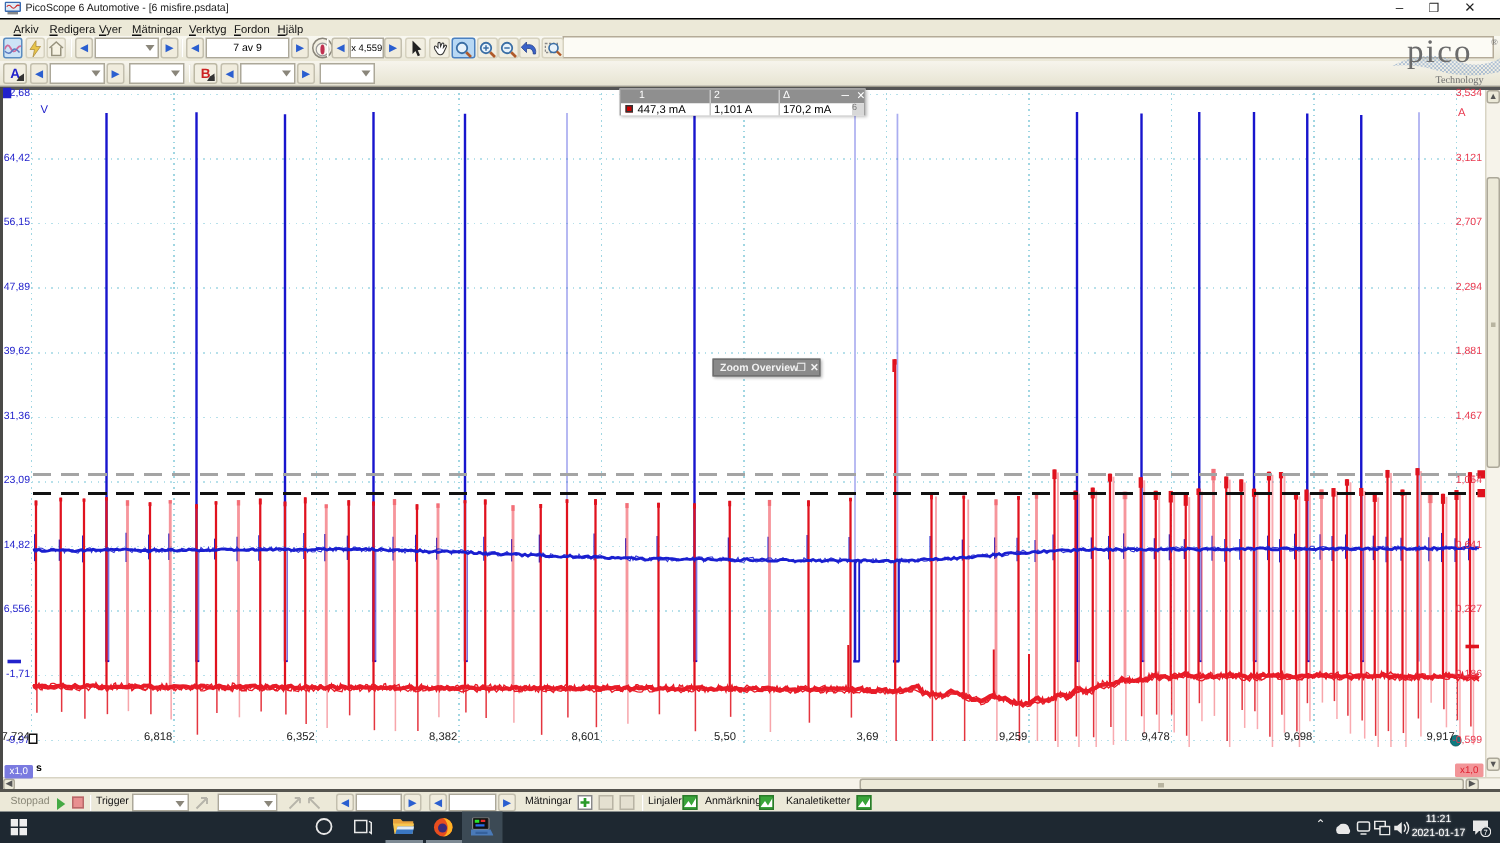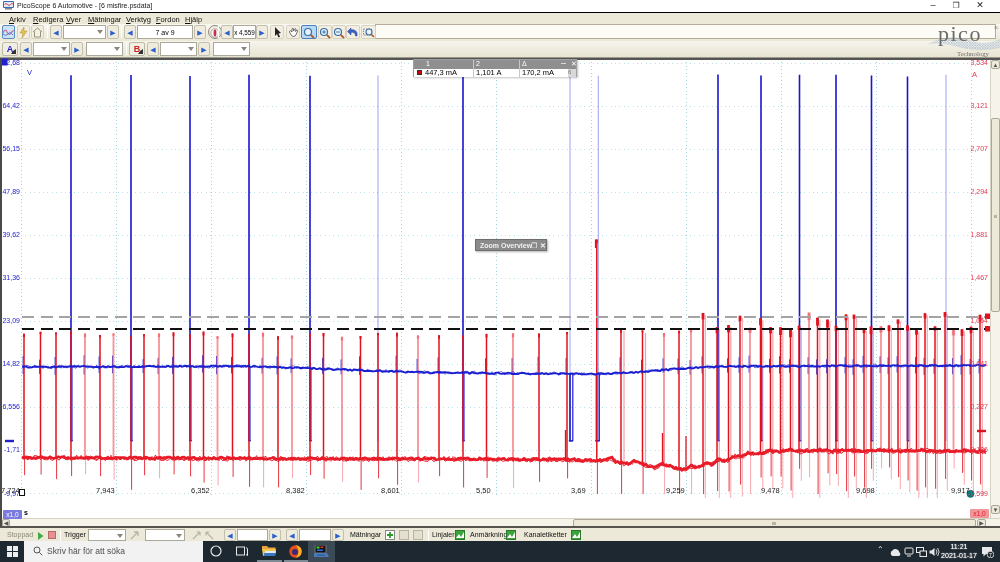--- a/index.html
+++ b/index.html
@@ -581,21 +581,21 @@
     <span class="ylab ylabR" style="left:966px;top:85px">2,707</span>
     <span class="ylab ylabR" style="left:966px;top:128px">2,294</span>
     <span class="ylab ylabR" style="left:966px;top:171px">1,881</span>
     <span class="ylab ylabR" style="left:966px;top:214px">1,467</span>
     <span class="ylab ylabR" style="left:966px;top:257px">1,054</span>
     <span class="ylab ylabR" style="left:966px;top:300px">0,641</span>
     <span class="ylab ylabR" style="left:966px;top:343px">0,227</span>
     <span class="ylab ylabR" style="left:966px;top:386px">-0,186</span>
     <span class="ylab ylabR" style="left:966px;top:430px">-0,599</span>
   <span class="xlab" style="left:1px">7,724</span>
-    <span class="xlab" style="left:96px">7,943</span>
+    <span class="xlab" style="left:96px">6,818</span>
     <span class="xlab" style="left:191px">6,352</span>
     <span class="xlab" style="left:286px">8,382</span>
     <span class="xlab" style="left:381px">8,601</span>
     <span class="xlab" style="left:476px">5,50</span>
     <span class="xlab" style="left:571px">3,69</span>
     <span class="xlab" style="left:666px">9,259</span>
     <span class="xlab" style="left:761px">9,478</span>
     <span class="xlab" style="left:856px">9,698</span>
     <span class="xlab" style="left:951px">9,917</span>
   <span class="abs" style="left:27px;top:8px;font-size:7.5px;color:#2222cc">V</span>
@@ -681,27 +681,20 @@
         <path d="M0 7 L3 3 L5 6 L8 1 L8 7 Z" fill="#fff"></path>
       </svg></span>
 </div>
 <div class="abs" id="taskbar">
   <svg width="11" height="11" viewBox="0 0 11 11" style="position:absolute;left:7px;top:5px">
       <rect x="0" y="0" width="5" height="5" fill="#eee"></rect>
       <rect x="6" y="0" width="5" height="5" fill="#eee"></rect>
       <rect x="0" y="6" width="5" height="5" fill="#eee"></rect>
       <rect x="6" y="6" width="5" height="5" fill="#eee"></rect>
     </svg>
-  <div id="search">
-      <svg width="10" height="10" viewBox="0 0 10 10" style="position:absolute;left:9px;top:5px">
-        <circle cx="4" cy="4" r="3" fill="none" stroke="#555" stroke-width="1"></circle>
-        <line x1="6.3" y1="6.3" x2="9.3" y2="9.3" stroke="#555" stroke-width="1"></line>
-      </svg>
-      <span style="position:absolute;left:23px;top:5px">Skriv här för att söka</span>
-    </div>
   <svg width="12" height="12" viewBox="0 0 12 12" style="position:absolute;left:210px;top:4px">
       <circle cx="6" cy="6" r="5" fill="none" stroke="#e8e8e8" stroke-width="1.2"></circle>
     </svg>
   <svg width="12" height="12" viewBox="0 0 12 12" style="position:absolute;left:236px;top:4px">
       <rect x="0.5" y="2" width="8" height="8" fill="none" stroke="#e8e8e8" stroke-width="1"></rect>
       <path d="M10 2.5 L11.5 3.5 V10.5 L10 9.5" fill="none" stroke="#e8e8e8" stroke-width="1"></path>
     </svg>
   <span style="position:absolute;left:257px;top:19px;width:25px;height:2px;background:#7e8a94"></span>
   <svg width="14" height="12" viewBox="0 0 14 12" style="position:absolute;left:262px;top:4px">
       <path d="M0 1 h5 l1.5 1.5 h7 v2 h-13.5 Z" fill="#e8a33d"></path>

